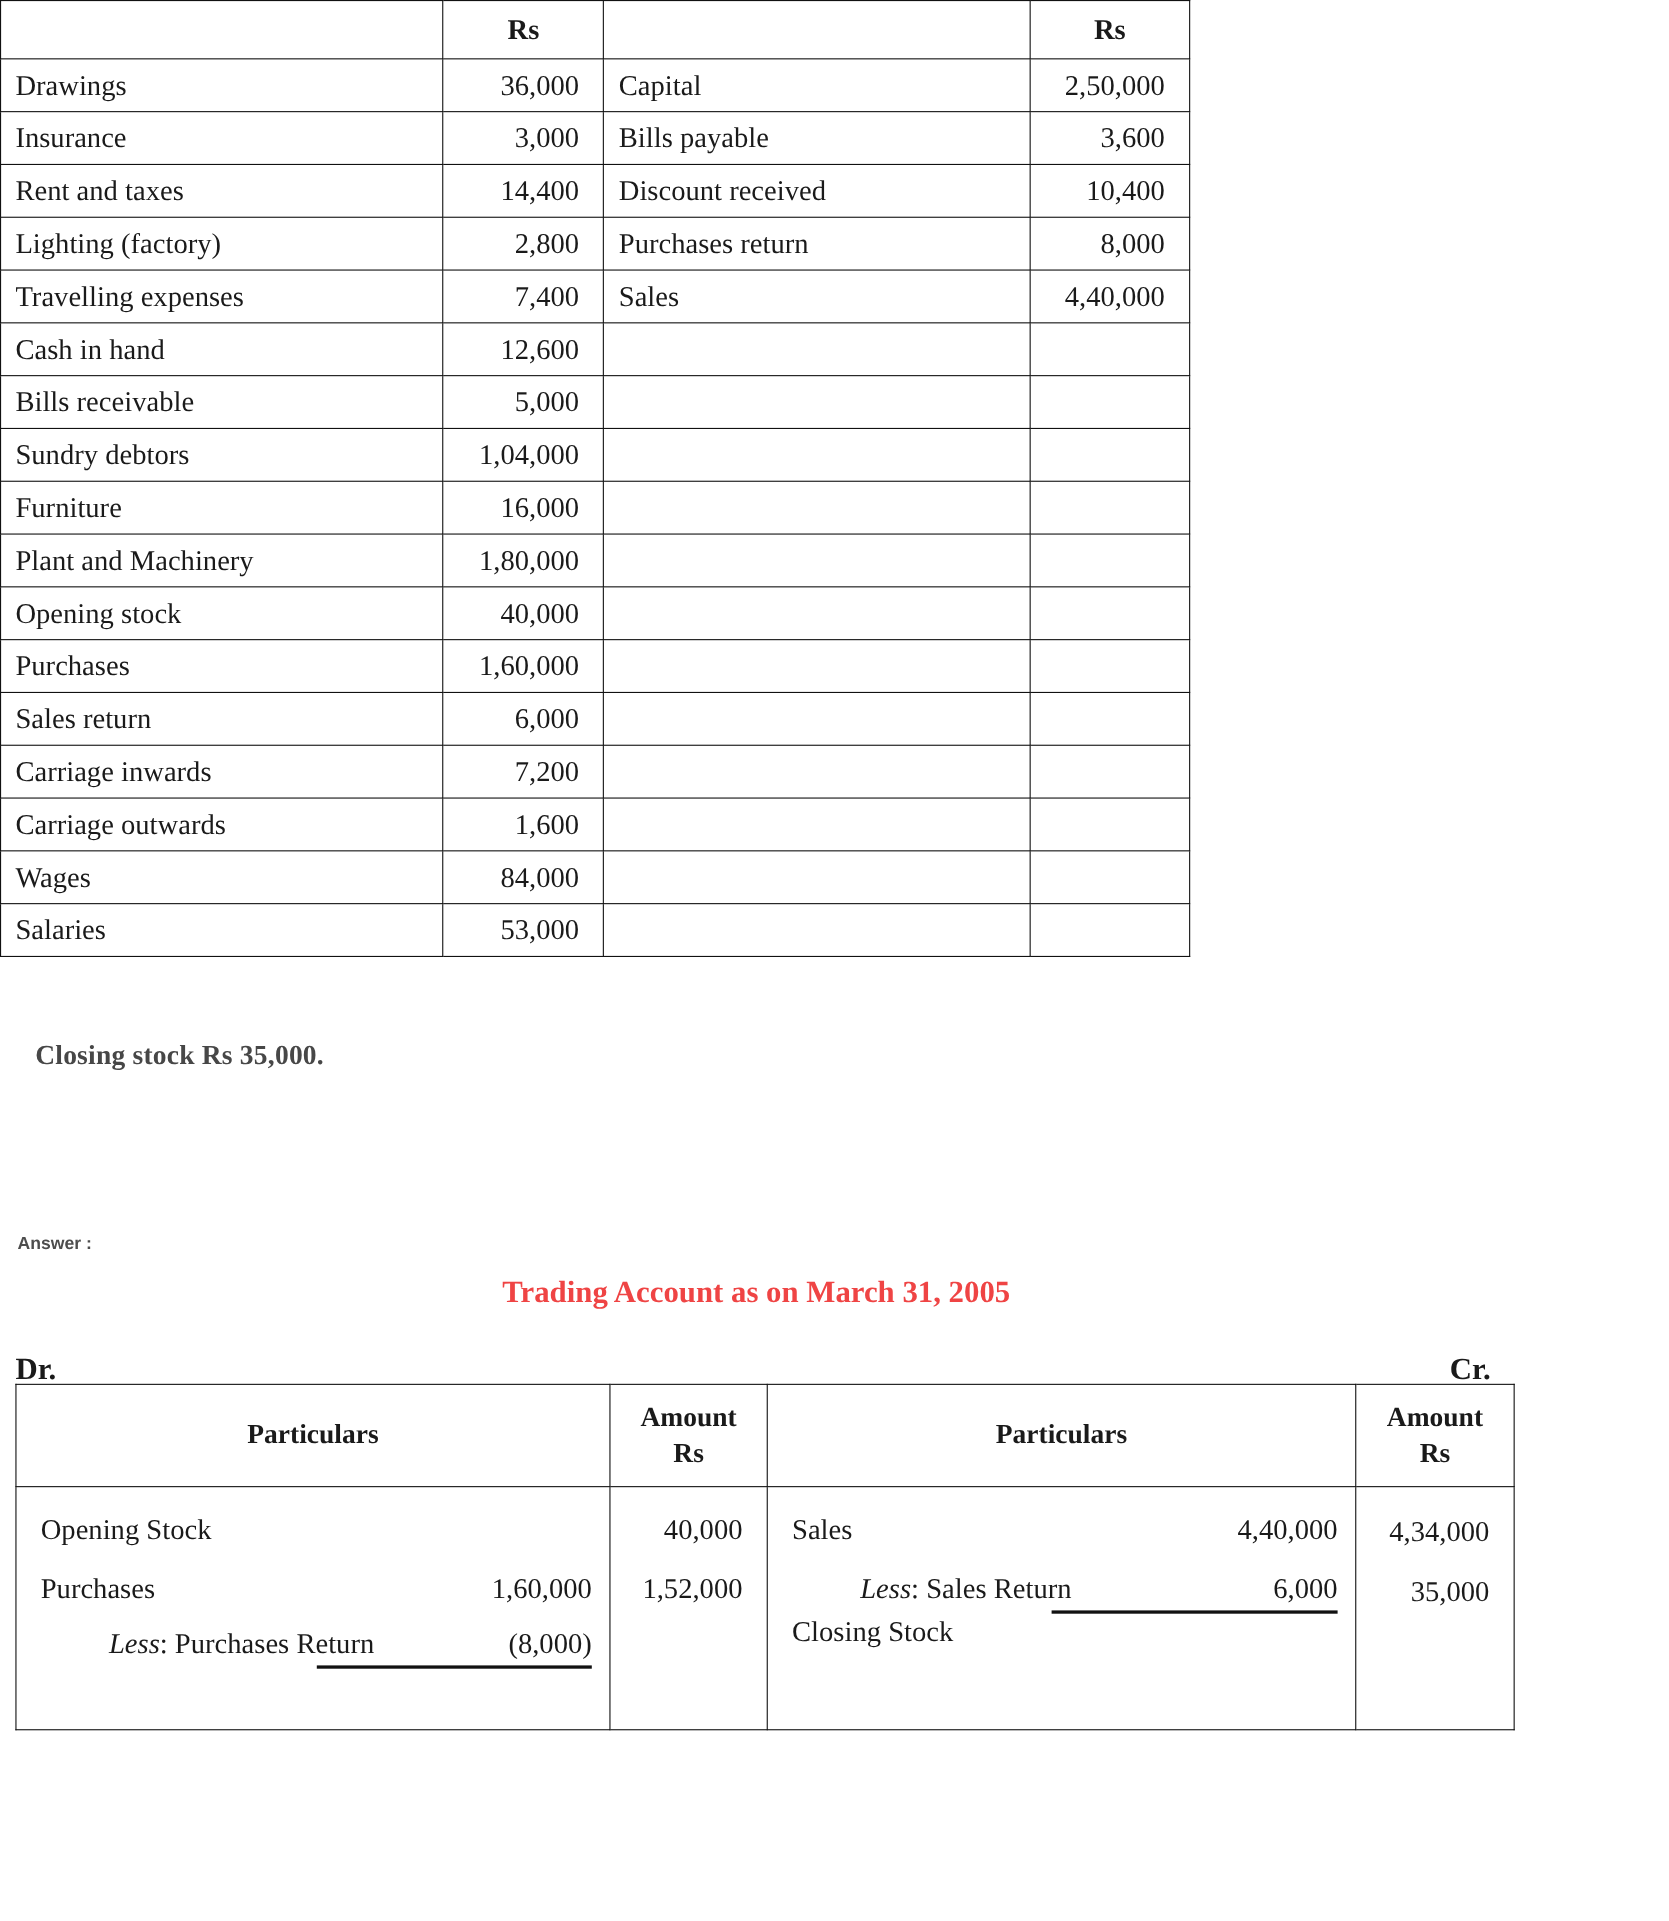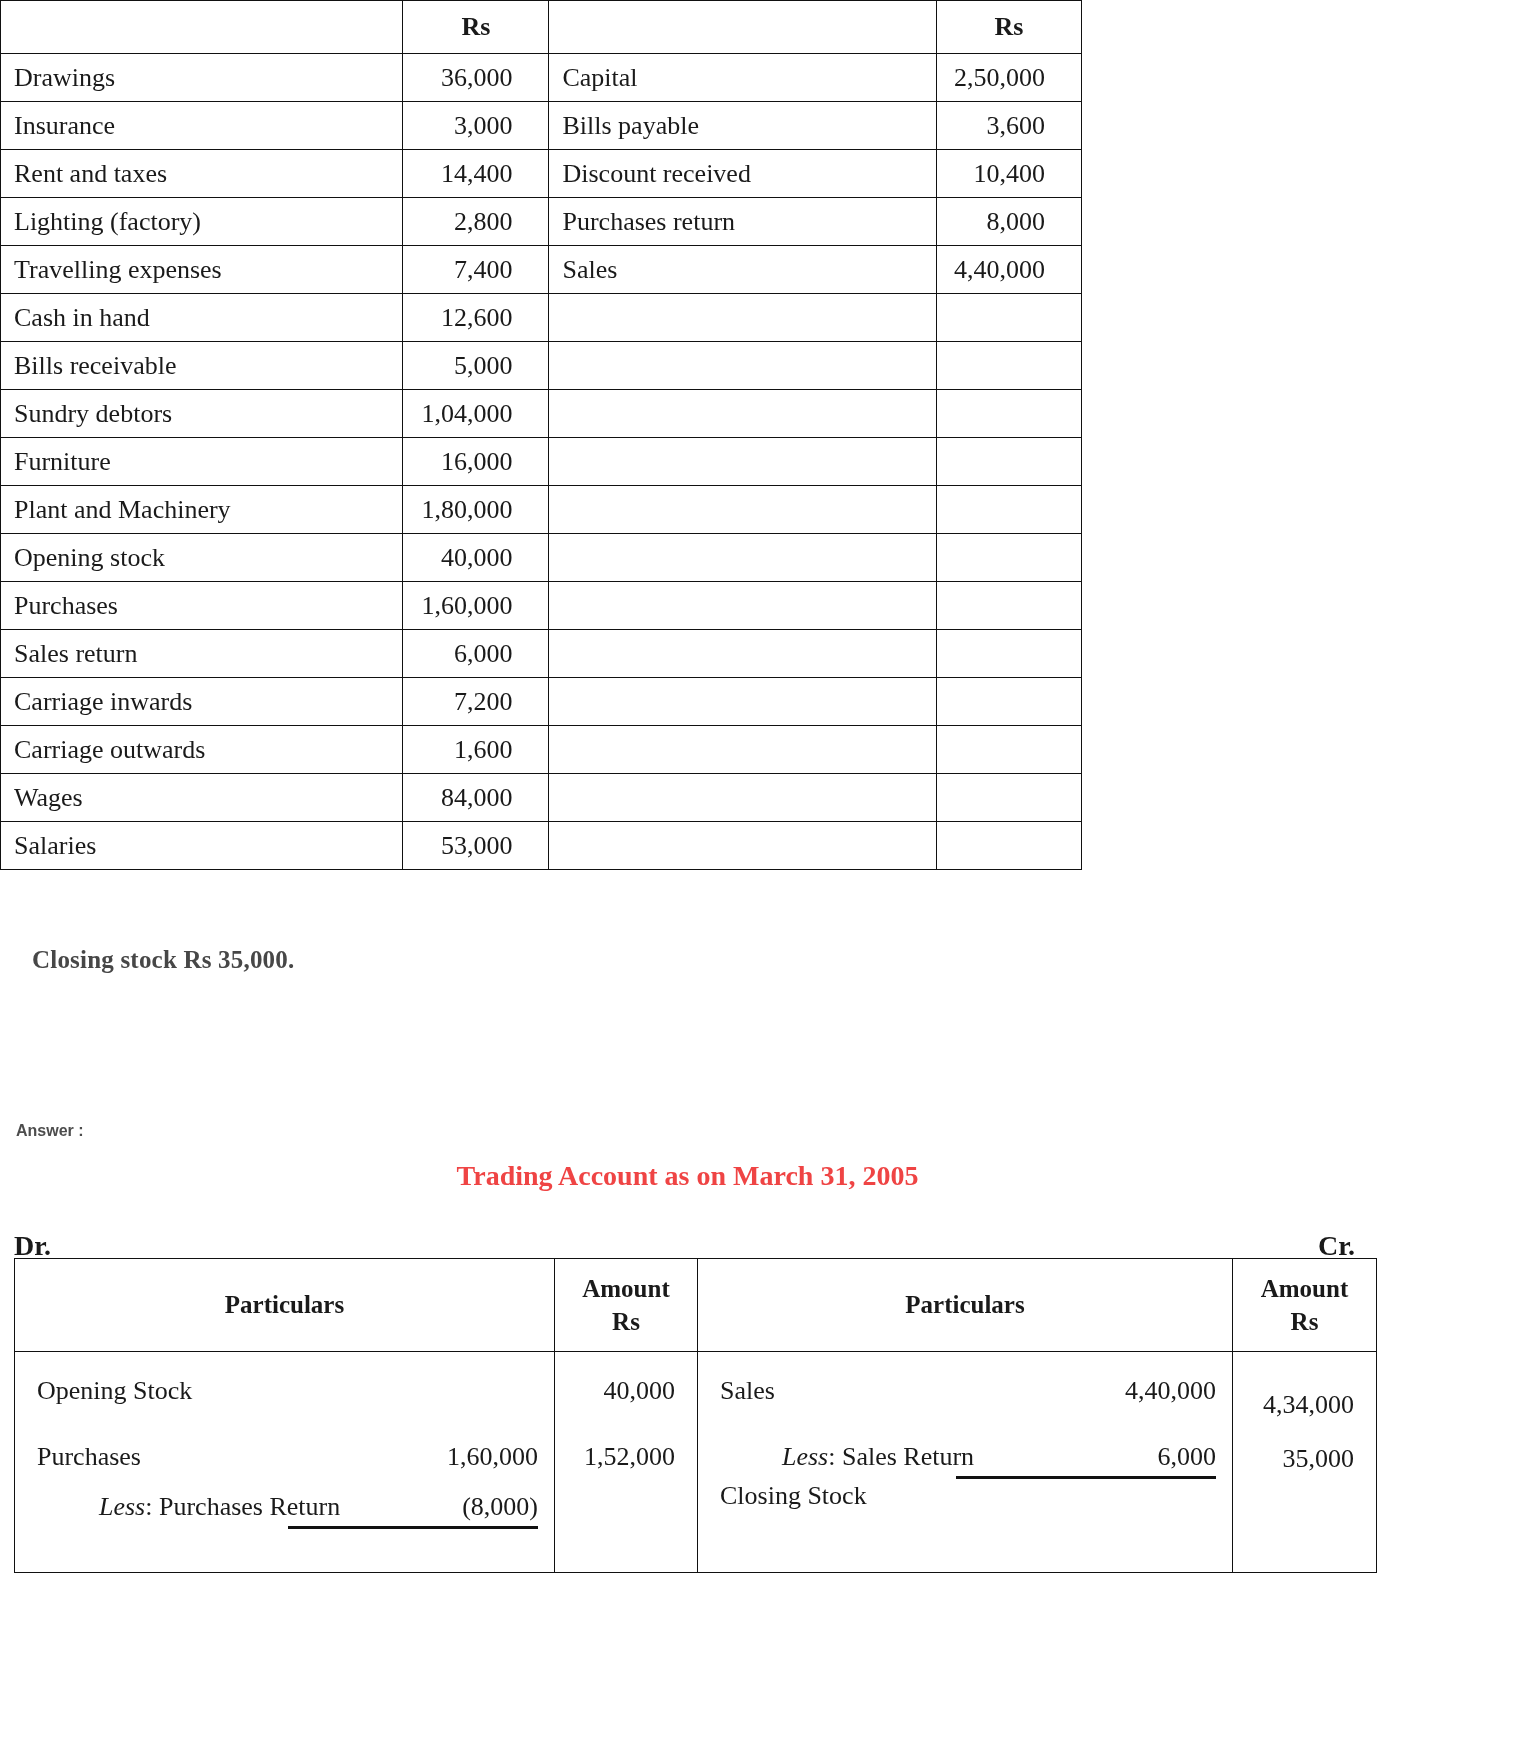--- a/index.html
+++ b/index.html
@@ -20,21 +20,21 @@
     vertical-align:middle;
   }
   table.tb .c-part1{width:402px;}
   table.tb .c-amt1{width:146px;}
   table.tb .c-part2{width:387px;}
   table.tb .c-amt2{width:145px;}
 
   .tb .hdr td{height:52px;font-weight:bold;font-size:26px;text-align:center;}
   .tb .row td{height:47px;font-size:26px;}
   .tb .lbl{padding-left:13px;text-align:left;white-space:nowrap;}
-  .tb .num{padding-right:36px;text-align:right;white-space:nowrap;}
+  .tb .num{padding-right:22px;text-align:right;white-space:nowrap;}
 
   
   .note{
     position:absolute;left:32px;top:946px;
     font-family:"Liberation Serif","DejaVu Serif",serif;
     font-weight:bold;font-size:25px;color:#474747;letter-spacing:.2px;
   }
 
   
   .answer-label{
@@ -80,21 +80,21 @@
   }
   .pline .txt{white-space:nowrap;}
   .pline .sub{white-space:nowrap;text-align:right;}
   .pline.indent .txt{padding-left:62px;}
   .ital{font-style:italic;}
 
   .acell{padding:0 22px 0 8px;text-align:right;white-space:nowrap;line-height:1;}
 
   
   .s1{margin-top:26px;}
-  .s2{margin-top:40px;}
+  .s2{margin-top:28px;}
   .s3{margin-top:24px;}
 
   .rule{
     height:0;border-bottom:3px solid #111;
     margin:6px 16px 0 auto;width:250px;
   }
   .rule.r-right{width:260px;margin-right:16px;}
 </style>
 </head>
 <body>

